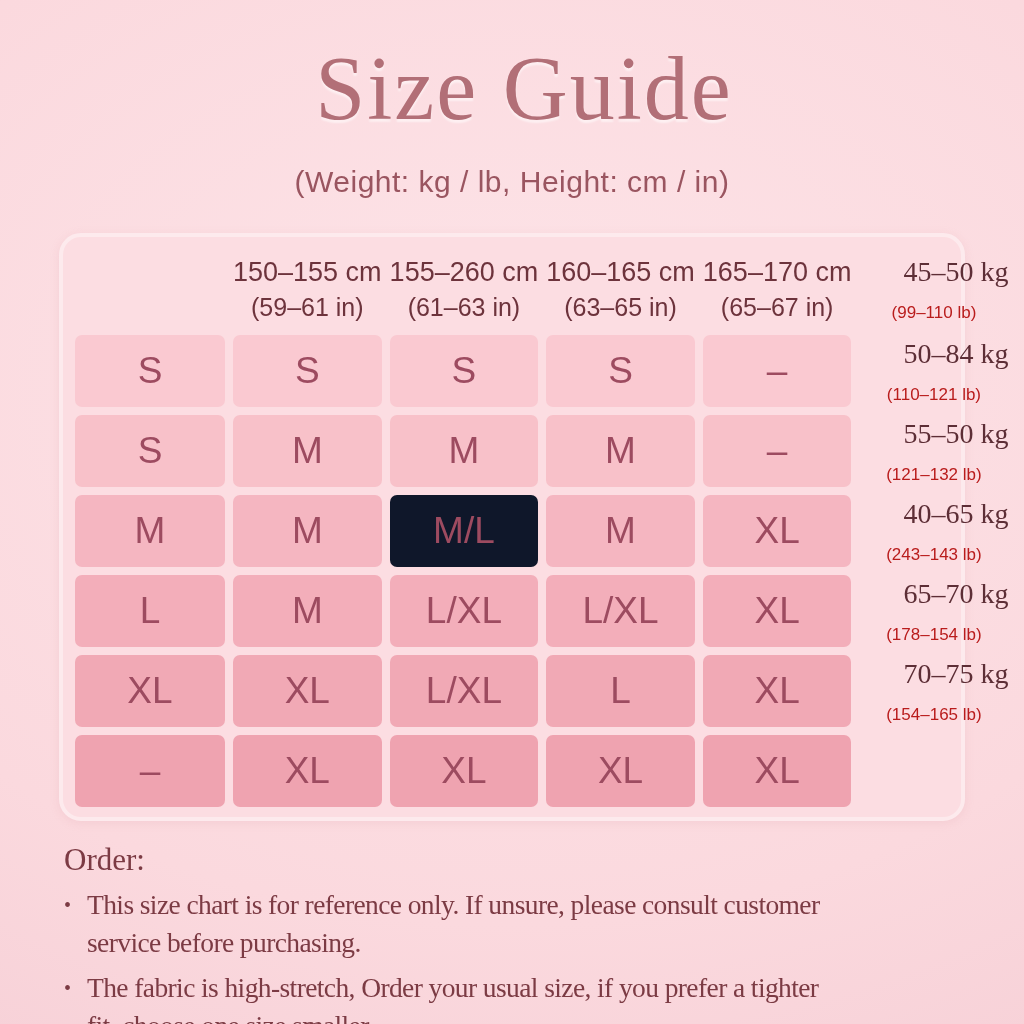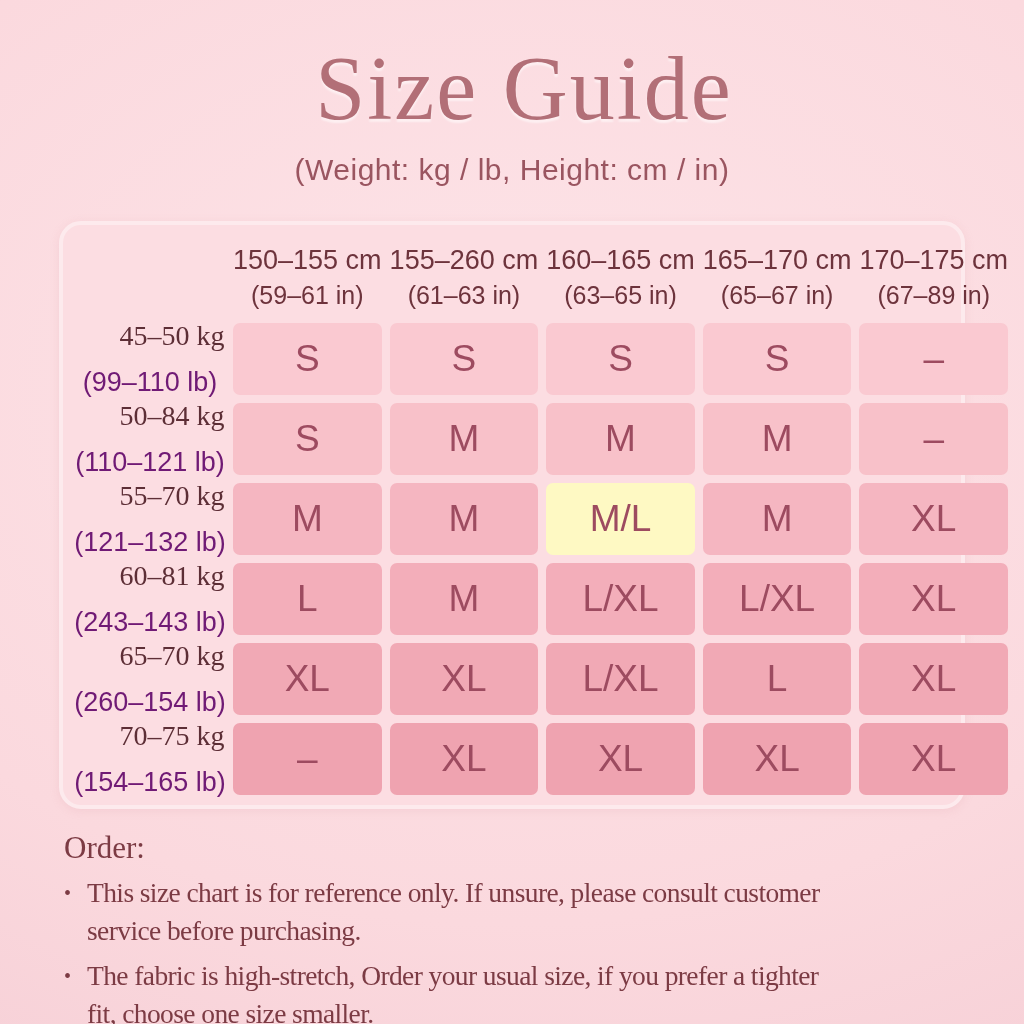--- a/index.html
+++ b/index.html
@@ -8,41 +8,41 @@
     font-family:"Liberation Sans",sans-serif;
     background:radial-gradient(130% 95% at 50% 38%, #fde4e8 0%, #fbd9de 55%, #f3cad2 100%);
   }
   .title{
     margin:40px 0 0 0;text-align:center;
     font-family:"Liberation Serif",serif;font-weight:400;
     font-size:90px;line-height:1.08;letter-spacing:2px;
     color:#b26f77;text-shadow:0 3px 2px rgba(255,255,255,.55);padding-left:24px;
   }
   .subtitle{
-    margin-top:16px;text-align:center;
+    margin-top:28px;text-align:center;
     font-size:30px;letter-spacing:.5px;color:#9a5560;
   }
   .panel{
     box-sizing:border-box;width:906px;margin:34px auto 0;
     background:#fcdde2;border:4px solid #fdeaed;border-radius:22px;
     padding:14px 12px 10px 12px;
     box-shadow:0 2px 10px rgba(214,150,160,.18);
   }
   .grid{
     display:grid;
     grid-template-columns:150px repeat(5,1fr);
     grid-template-rows:76px repeat(6,72px);
     gap:8px;
   }
   .h-cell{display:flex;flex-direction:column;align-items:center;justify-content:center;color:#6d333c;}
   .h-cm{font-size:27px;font-weight:500;white-space:nowrap;}
   .h-in{font-size:25px;margin-top:5px;white-space:nowrap;}
   .label-cell{display:flex;flex-direction:column;align-items:center;justify-content:center;}
   .lbl-kg{font-family:"Liberation Serif",serif;font-size:28px;color:#5d2e36;white-space:nowrap;margin-left:44px;}
-  .lbl-lb{font-size:27px;margin-top:15px;color:#701a75;white-space:nowrap;}
+  .lbl-lb{font-size:17px;margin-top:15px;color:#b91c1c;white-space:nowrap;}
   .size-cell{
     display:flex;align-items:center;justify-content:center;
     border-radius:7px;font-size:37px;font-weight:400;color:#9d4b60;
   }
   .notes{
     margin:20px 40px 0 64px;
     font-family:"Liberation Serif",serif;color:#7c3b44;
   }
   .notes-heading{font-size:31px;line-height:38px;}
   .note-item{display:flex;margin-top:7px;}
@@ -71,63 +71,59 @@
         <div class="h-in">(61–63 in)</div>
       </div>
       <div class="h-cell">
         <div class="h-cm">160–165 cm</div>
         <div class="h-in">(63–65 in)</div>
       </div>
       <div class="h-cell">
         <div class="h-cm">165–170 cm</div>
         <div class="h-in">(65–67 in)</div>
       </div>
-      <div class="h-cell">
-        <div class="h-cm">170–175 cm</div>
-        <div class="h-in">(67–89 in)</div>
-      </div>
       <div class="label-cell">
         <div class="lbl-kg">45–50 kg</div>
         <div class="lbl-lb">(99–110 lb)</div>
       </div>
       <div class="size-cell" style="background: rgb(250, 201, 209);">S</div>
       <div class="size-cell" style="background: rgb(250, 201, 209);">S</div>
       <div class="size-cell" style="background: rgb(250, 201, 209);">S</div>
       <div class="size-cell" style="background: rgb(250, 201, 209);">S</div>
       <div class="size-cell" style="background: rgb(250, 201, 209);">–</div>
       <div class="label-cell">
         <div class="lbl-kg">50–84 kg</div>
         <div class="lbl-lb">(110–121 lb)</div>
       </div>
       <div class="size-cell" style="background: rgb(248, 193, 201);">S</div>
       <div class="size-cell" style="background: rgb(248, 193, 201);">M</div>
       <div class="size-cell" style="background: rgb(248, 193, 201);">M</div>
       <div class="size-cell" style="background: rgb(248, 193, 201);">M</div>
       <div class="size-cell" style="background: rgb(248, 193, 201);">–</div>
       <div class="label-cell">
-        <div class="lbl-kg">55–70 kg</div>
+        <div class="lbl-kg">55–50 kg</div>
         <div class="lbl-lb">(121–132 lb)</div>
       </div>
       <div class="size-cell" style="background: rgb(245, 182, 193);">M</div>
       <div class="size-cell" style="background: rgb(245, 182, 193);">M</div>
-      <div class="size-cell" style="background: #fef9c3;">M/L</div>
+      <div class="size-cell" style="background: #0f172a;">M/L</div>
       <div class="size-cell" style="background: rgb(245, 182, 193);">M</div>
       <div class="size-cell" style="background: rgb(245, 182, 193);">XL</div>
       <div class="label-cell">
-        <div class="lbl-kg">60–81 kg</div>
+        <div class="lbl-kg">40–65 kg</div>
         <div class="lbl-lb">(243–143 lb)</div>
       </div>
       <div class="size-cell" style="background: rgb(243, 174, 186);">L</div>
       <div class="size-cell" style="background: rgb(243, 174, 186);">M</div>
       <div class="size-cell" style="background: rgb(243, 174, 186);">L/XL</div>
       <div class="size-cell" style="background: rgb(243, 174, 186);">L/XL</div>
       <div class="size-cell" style="background: rgb(243, 174, 186);">XL</div>
       <div class="label-cell">
         <div class="lbl-kg">65–70 kg</div>
-        <div class="lbl-lb">(260–154 lb)</div>
+        <div class="lbl-lb">(178–154 lb)</div>
       </div>
       <div class="size-cell" style="background: rgb(241, 169, 181);">XL</div>
       <div class="size-cell" style="background: rgb(241, 169, 181);">XL</div>
       <div class="size-cell" style="background: rgb(241, 169, 181);">L/XL</div>
       <div class="size-cell" style="background: rgb(241, 169, 181);">L</div>
       <div class="size-cell" style="background: rgb(241, 169, 181);">XL</div>
       <div class="label-cell">
         <div class="lbl-kg">70–75 kg</div>
         <div class="lbl-lb">(154–165 lb)</div>
       </div>

